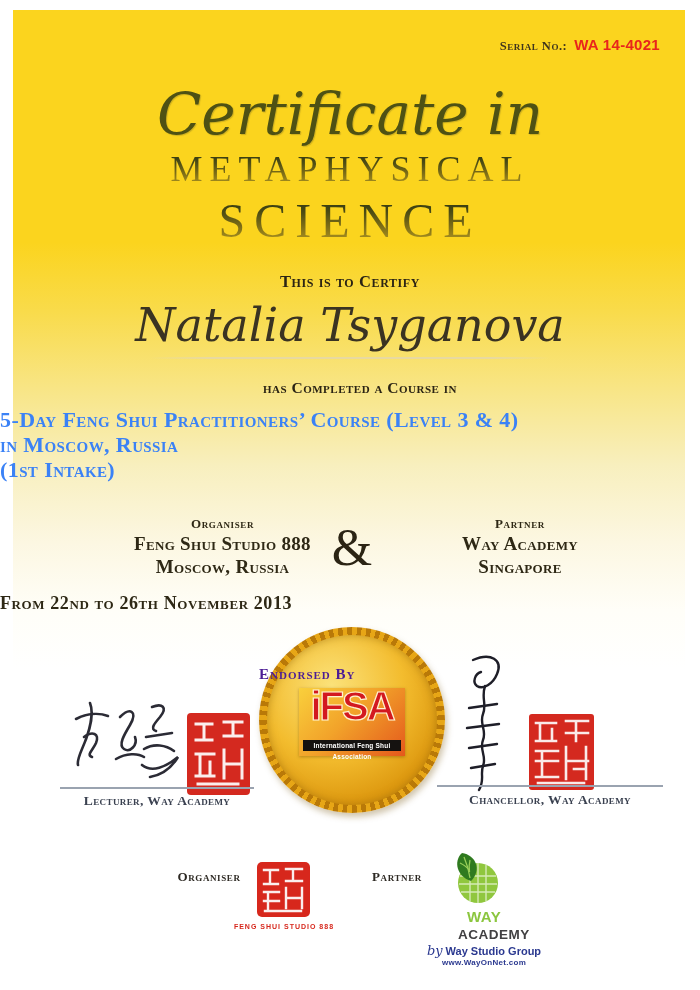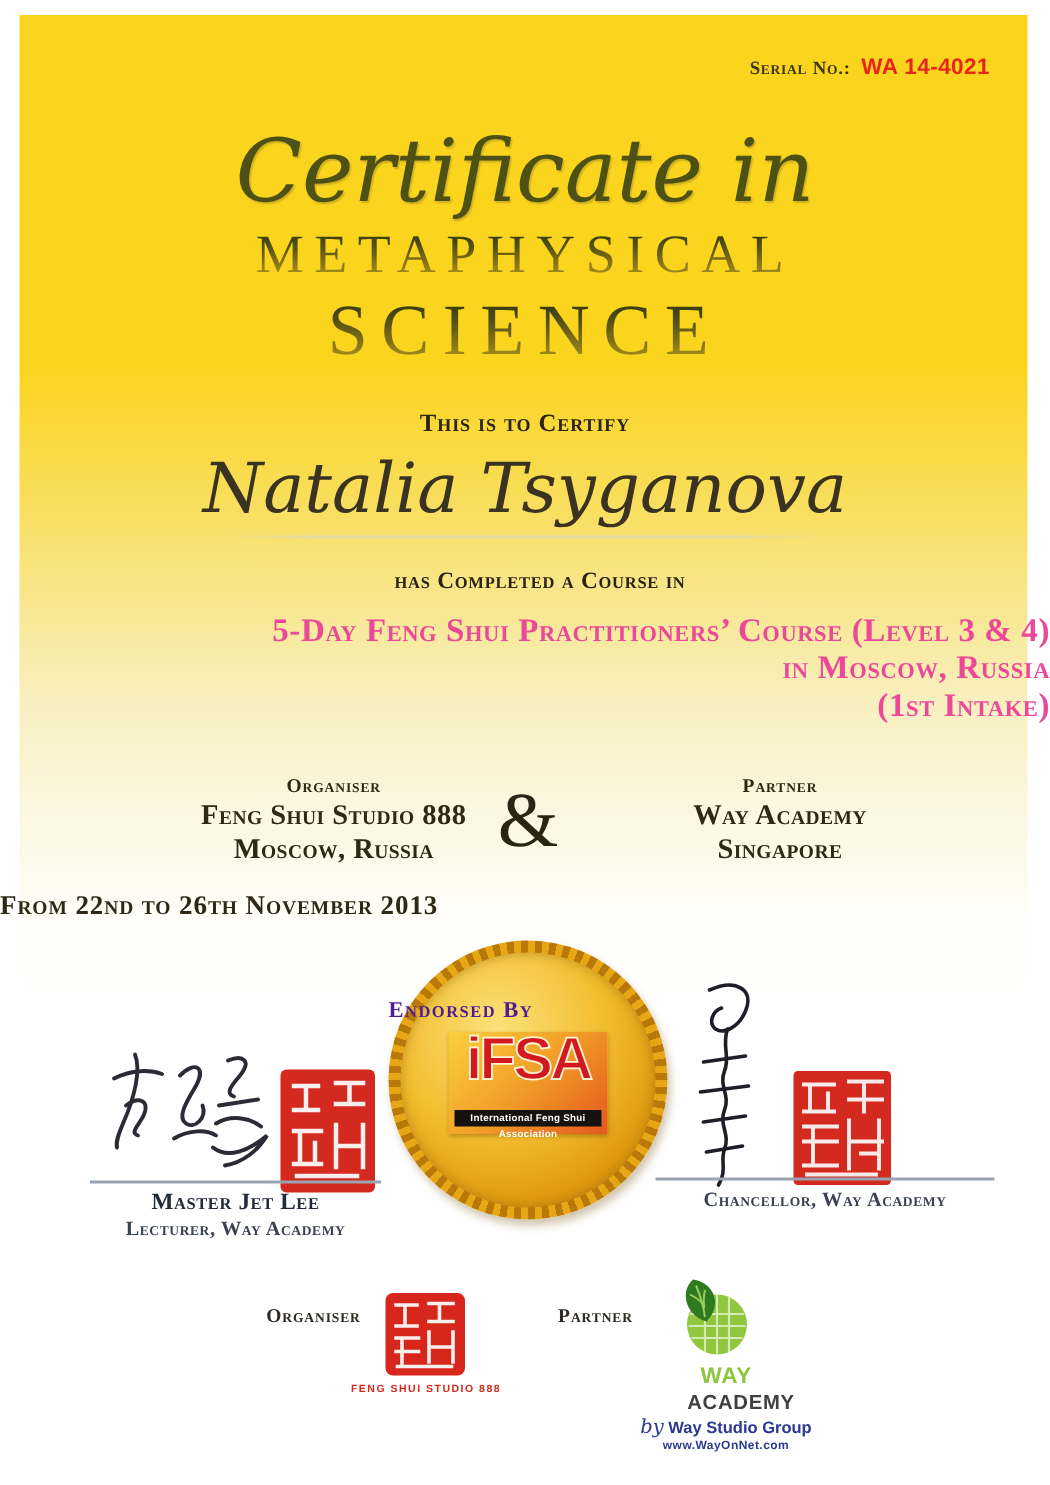--- a/index.html
+++ b/index.html
@@ -37,22 +37,22 @@
   
   .certify-intro { position:absolute; top:272px; left:0; right:0; text-align:center;
     font:700 16.5px "Liberation Serif", serif; font-variant:small-caps; color:#2b2414; letter-spacing:.6px; }
   .recipient-name { position:absolute; top:298px; left:0; right:0; text-align:center;
     font:italic 400 46px "DejaVu Serif", serif; color:#3a3322; }
   .name-underline { position:absolute; top:357px; left:150px; width:400px; height:2px;
     background:linear-gradient(90deg, rgba(232,217,160,0) 0%, #E8D9A0 15%, #E8D9A0 85%, rgba(232,217,160,0) 100%); }
   .completed { position:absolute; top:379px; left:0; right:0; text-align:center;
     font:700 15.5px "Liberation Serif", serif; font-variant:small-caps; color:#2b2414; letter-spacing:.5px;padding-left:20px; }
 
-  .course { position:absolute; top:407px; left:0; right:0; text-align:right;
-    font:700 22px "Liberation Serif", serif; font-variant:small-caps; color:#ec4899; line-height:25px; letter-spacing:.4px; }
+  .course { position:absolute; top:407px; left:0; right:0; text-align:left;
+    font:700 22px "Liberation Serif", serif; font-variant:small-caps; color:#3b82f6; line-height:25px; letter-spacing:.4px; }
 
   
   .party { position:absolute; text-align:center; color:#2e2815; }
   .party-label { font:700 13px "Liberation Serif", serif; font-variant:small-caps; letter-spacing:.6px; }
   .party-name, .party-loc { font:700 19px "Liberation Serif", serif; font-variant:small-caps; line-height:23px; letter-spacing:.3px; }
   .party-organiser { top:516px; left:85px; width:275px; }
   .party-partner  { top:516px; left:385px; width:270px; }
   .ampersand { position:absolute; top:518px; left:330px; width:44px; text-align:center;
     font:400 52px "Liberation Serif", serif; color:#2b2414; }
 
@@ -194,21 +194,20 @@
       <path d="M8,38 h22 M8,48 h22 M14,38 v26 M8,64 h22"></path>
       <path d="M38,34 v32 M38,48 h22 M58,34 v32 M46,56 h10"></path>
       <path d="M10,70 h46"></path>
     </g>
   </svg>
 
   <div class="sig-line" style="left:60px; top:787px; width:194px;"></div>
   <div class="sig-line" style="left:437px; top:785px; width:226px;"></div>
 
   <div class="sig-block" style="left:47px; top:793px; width:220px;">
-    <div class="sig-name">Master Jet Lee</div>
     <div class="sig-title">Lecturer, Way Academy</div>
   </div>
   <div class="sig-block" style="left:428px; top:792px; width:244px;">
     <div class="sig-title">Chancellor, Way Academy</div>
   </div>
 
   <div class="footer-label" style="left:149px; top:869px; width:120px; text-align:center;">Organiser</div>
 
   <svg class="footer-seal" viewBox="0 0 55 57">
     <rect x="1" y="1" width="53" height="55" rx="5" fill="#D7271C"></rect>

